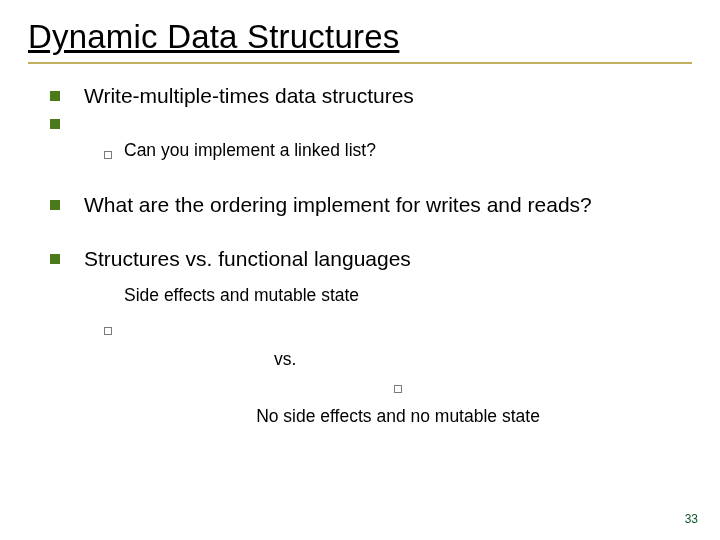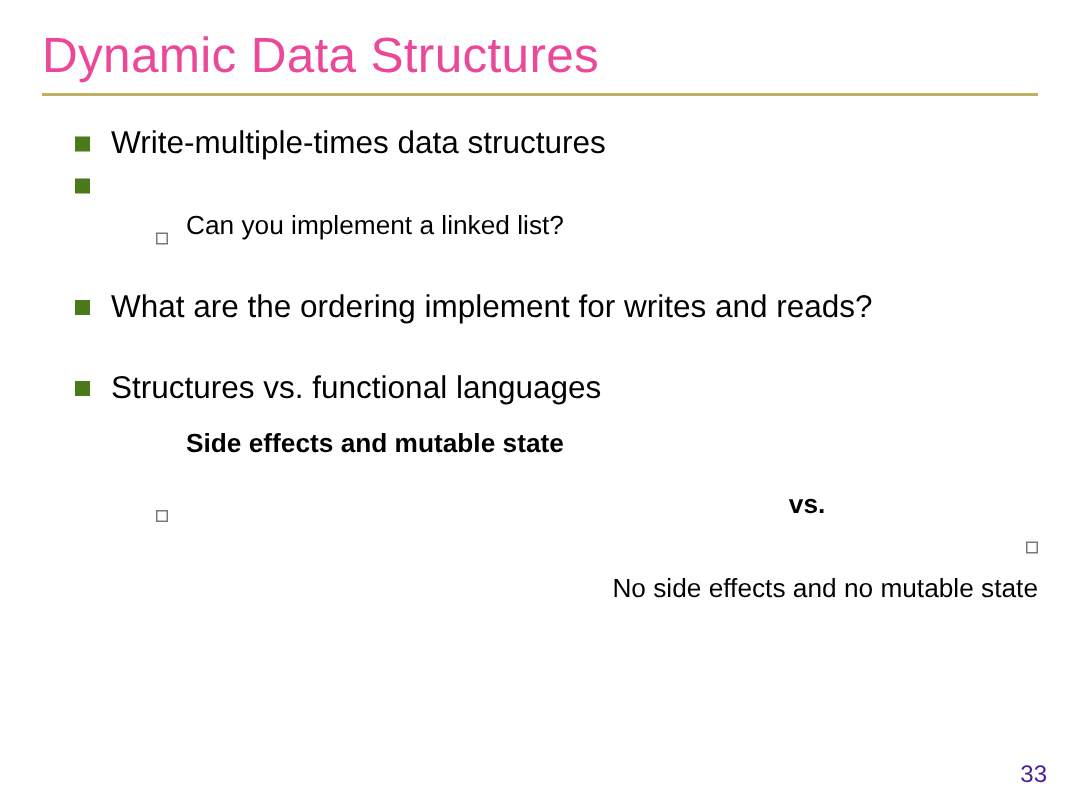--- a/index.html
+++ b/index.html
@@ -16,57 +16,58 @@
   .slide {
     width: 720px;
     height: 540px;
     box-sizing: border-box;
     padding: 18px 28px 0 28px;
     position: relative;
   }
   .title {
     font-size: 33px;
     font-weight: 400;
-    color: #ec4899;
+    color: #000000;
     margin: 0 0 6px 0;
     letter-spacing: 0.2px;
+    text-decoration: underline;
   }
   .hr-line {
     height: 2px;
     background: #c0b060;
     margin: 0 0 18px 0;
   }
   .content {
     padding-left: 22px;
     font-size: 21px;
     line-height: 1.35;
   }
   .bullet-row {
     display: flex;
     align-items: flex-start;
-    gap: 14px;
+    gap: 24px;
   }
   .bullet-row + .bullet-row {
     margin-top: 0px;
   }
   .sq-bullet {
     width: 10px;
     height: 10px;
     background: #4a7a1a;
     flex: 0 0 auto;
     margin-top: 9px;
   }
   .sub-content {
     padding-left: 54px;
     font-size: 17.5px;
     margin-top: 10px;
   }
   .sub-row {
     display: flex;
-    align-items: flex-end;
+    align-items: center;
     gap: 12px;
   }
   .sub-row + .sub-row {
     margin-top: 6px;
     flex-direction: column;
   }
   .hollow-sq {
     width: 8px;
     height: 8px;
     border: 1.5px solid #7a7a7a;
@@ -75,33 +76,32 @@
     margin-top: 7px;
   }
   .gap-lg {
     height: 28px;
   }
   .gap-md {
     height: 26px;
   }
   .sub-block {
     display: flex;
-    flex-direction: row;
-    font-weight: bold;
+    flex-direction: column;
   }
   .sub-block .vs-line {
     padding-left: 150px;
     margin-top: 41px;
   }
   .page-num {
     position: absolute;
     right: 22px;
     bottom: 14px;
-    font-size: 16px;
-    color: #4c1d95;
+    font-size: 12px;
+    color: #14532d;
   }
 </style>
 </head>
 <body>
 
 <div class="slide">
 
   <div class="title">Dynamic Data Structures</div>
   <div class="hr-line"></div>
 

